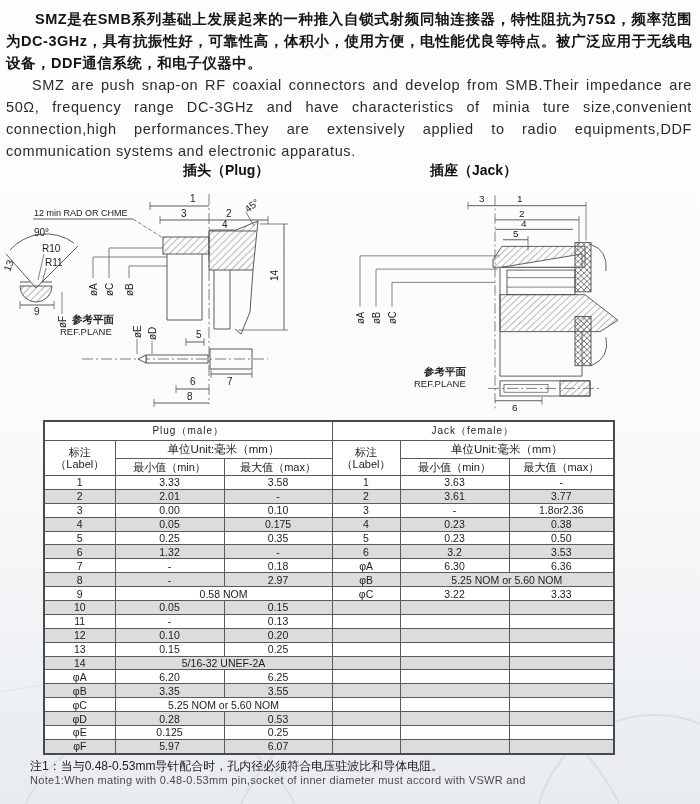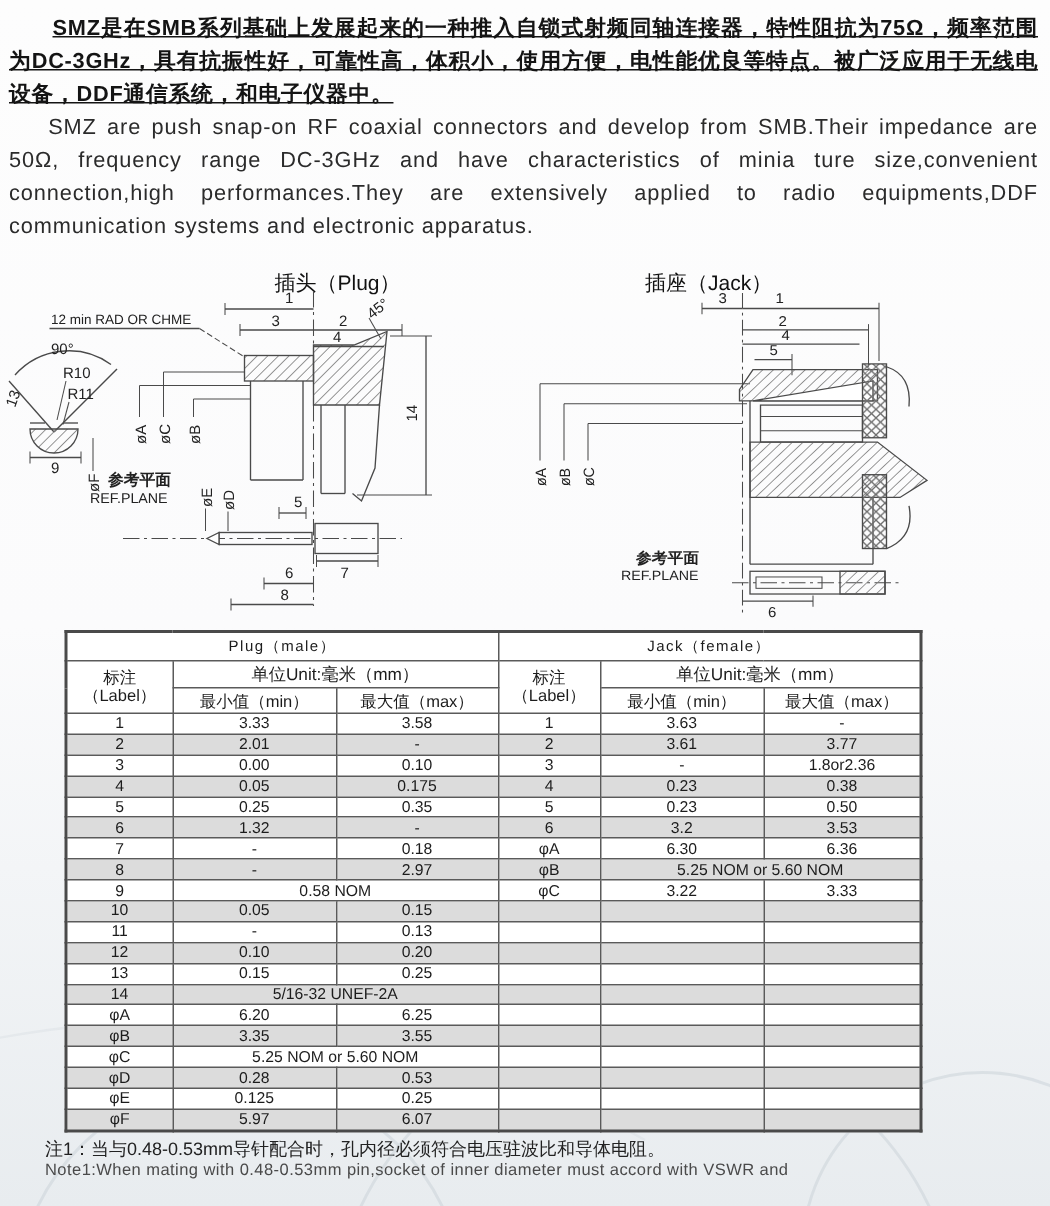--- a/index.html
+++ b/index.html
@@ -5,26 +5,26 @@
   html,body{margin:0;padding:0;background:#fff;}
   .page{
     width:700px;height:804px;position:relative;overflow:hidden;
     background:linear-gradient(180deg,#fdfdfd 0%,#fbfbfc 52%,#f3f5f7 72%,#e8ecef 100%);
     font-family:"Liberation Sans","DejaVu Sans",sans-serif;color:#1a1a1a;
   }
   .bg-decor{position:absolute;left:0;top:0;width:700px;height:804px;pointer-events:none;}
   .content{position:relative;z-index:1;}
   .intro{padding:8px 8px 0 6px;}
   .intro p{margin:0;font-size:14.5px;line-height:22px;text-align:justify;}
-  .intro .zh{font-weight:600;letter-spacing:.5px;text-indent:2em;color:#141414;text-decoration:underline;}
+  .intro .zh{font-weight:600;letter-spacing:.5px;text-indent:2em;color:#141414;}
   .intro .en{font-weight:400;letter-spacing:.6px;text-indent:1.8em;color:#2b2b2b;}
   .section-title{margin:4px 0 0 6px;font-size:16px;font-weight:700;height:20px;line-height:20px;color:#000;}
   .section-title .zh{font-size:14.5px;margin-right:7px;}
   .fig-labels{position:relative;height:20px;}
-  .fig-label{position:absolute;top:18px;font-size:14px;font-weight:400;color:#111;}
+  .fig-label{position:absolute;top:0;font-size:14px;font-weight:700;color:#111;}
   .fig-label.plug{left:183px;}
   .fig-label.jack{left:430px;}
   .drawings{position:relative;height:232px;}
   .drawings svg{position:absolute;top:0;}
   .drawings svg.plug-svg{left:0;}
   .drawings svg.jack-svg{left:350px;}
   .dim-table{
     margin:6px 0 0 43px;border-collapse:collapse;table-layout:fixed;width:570px;
     border:2px solid #4a4a4a;background:#fff;
   }

